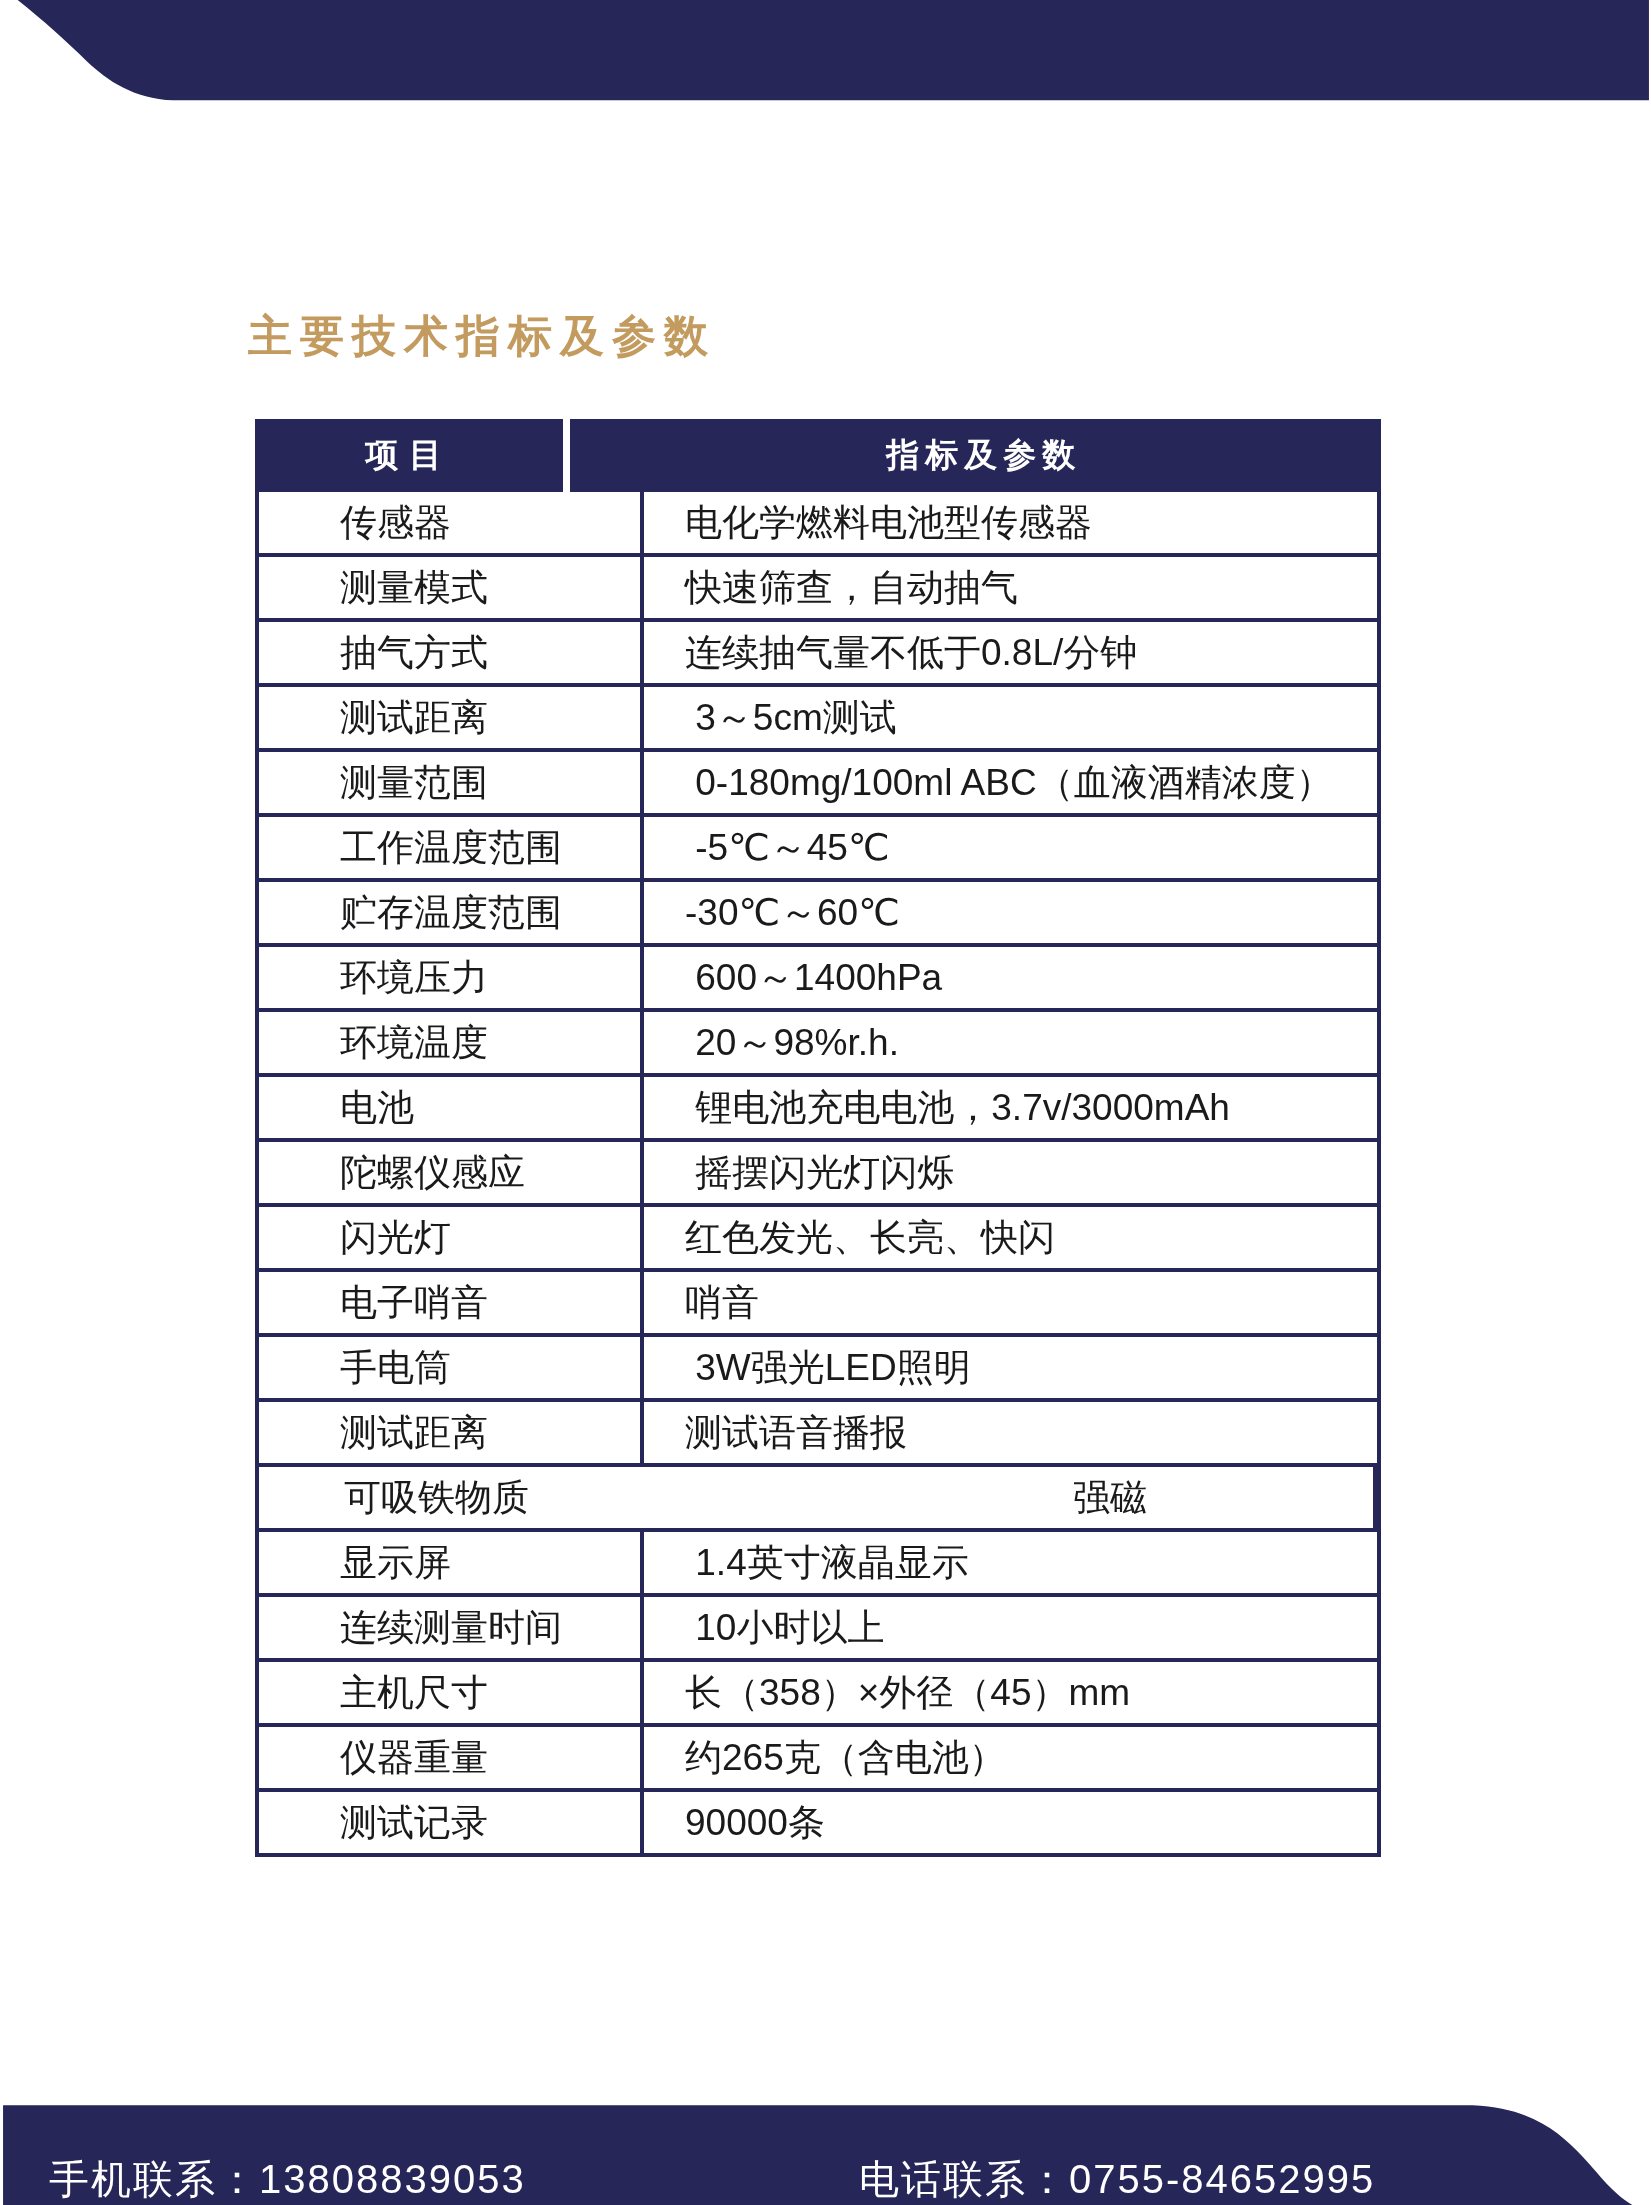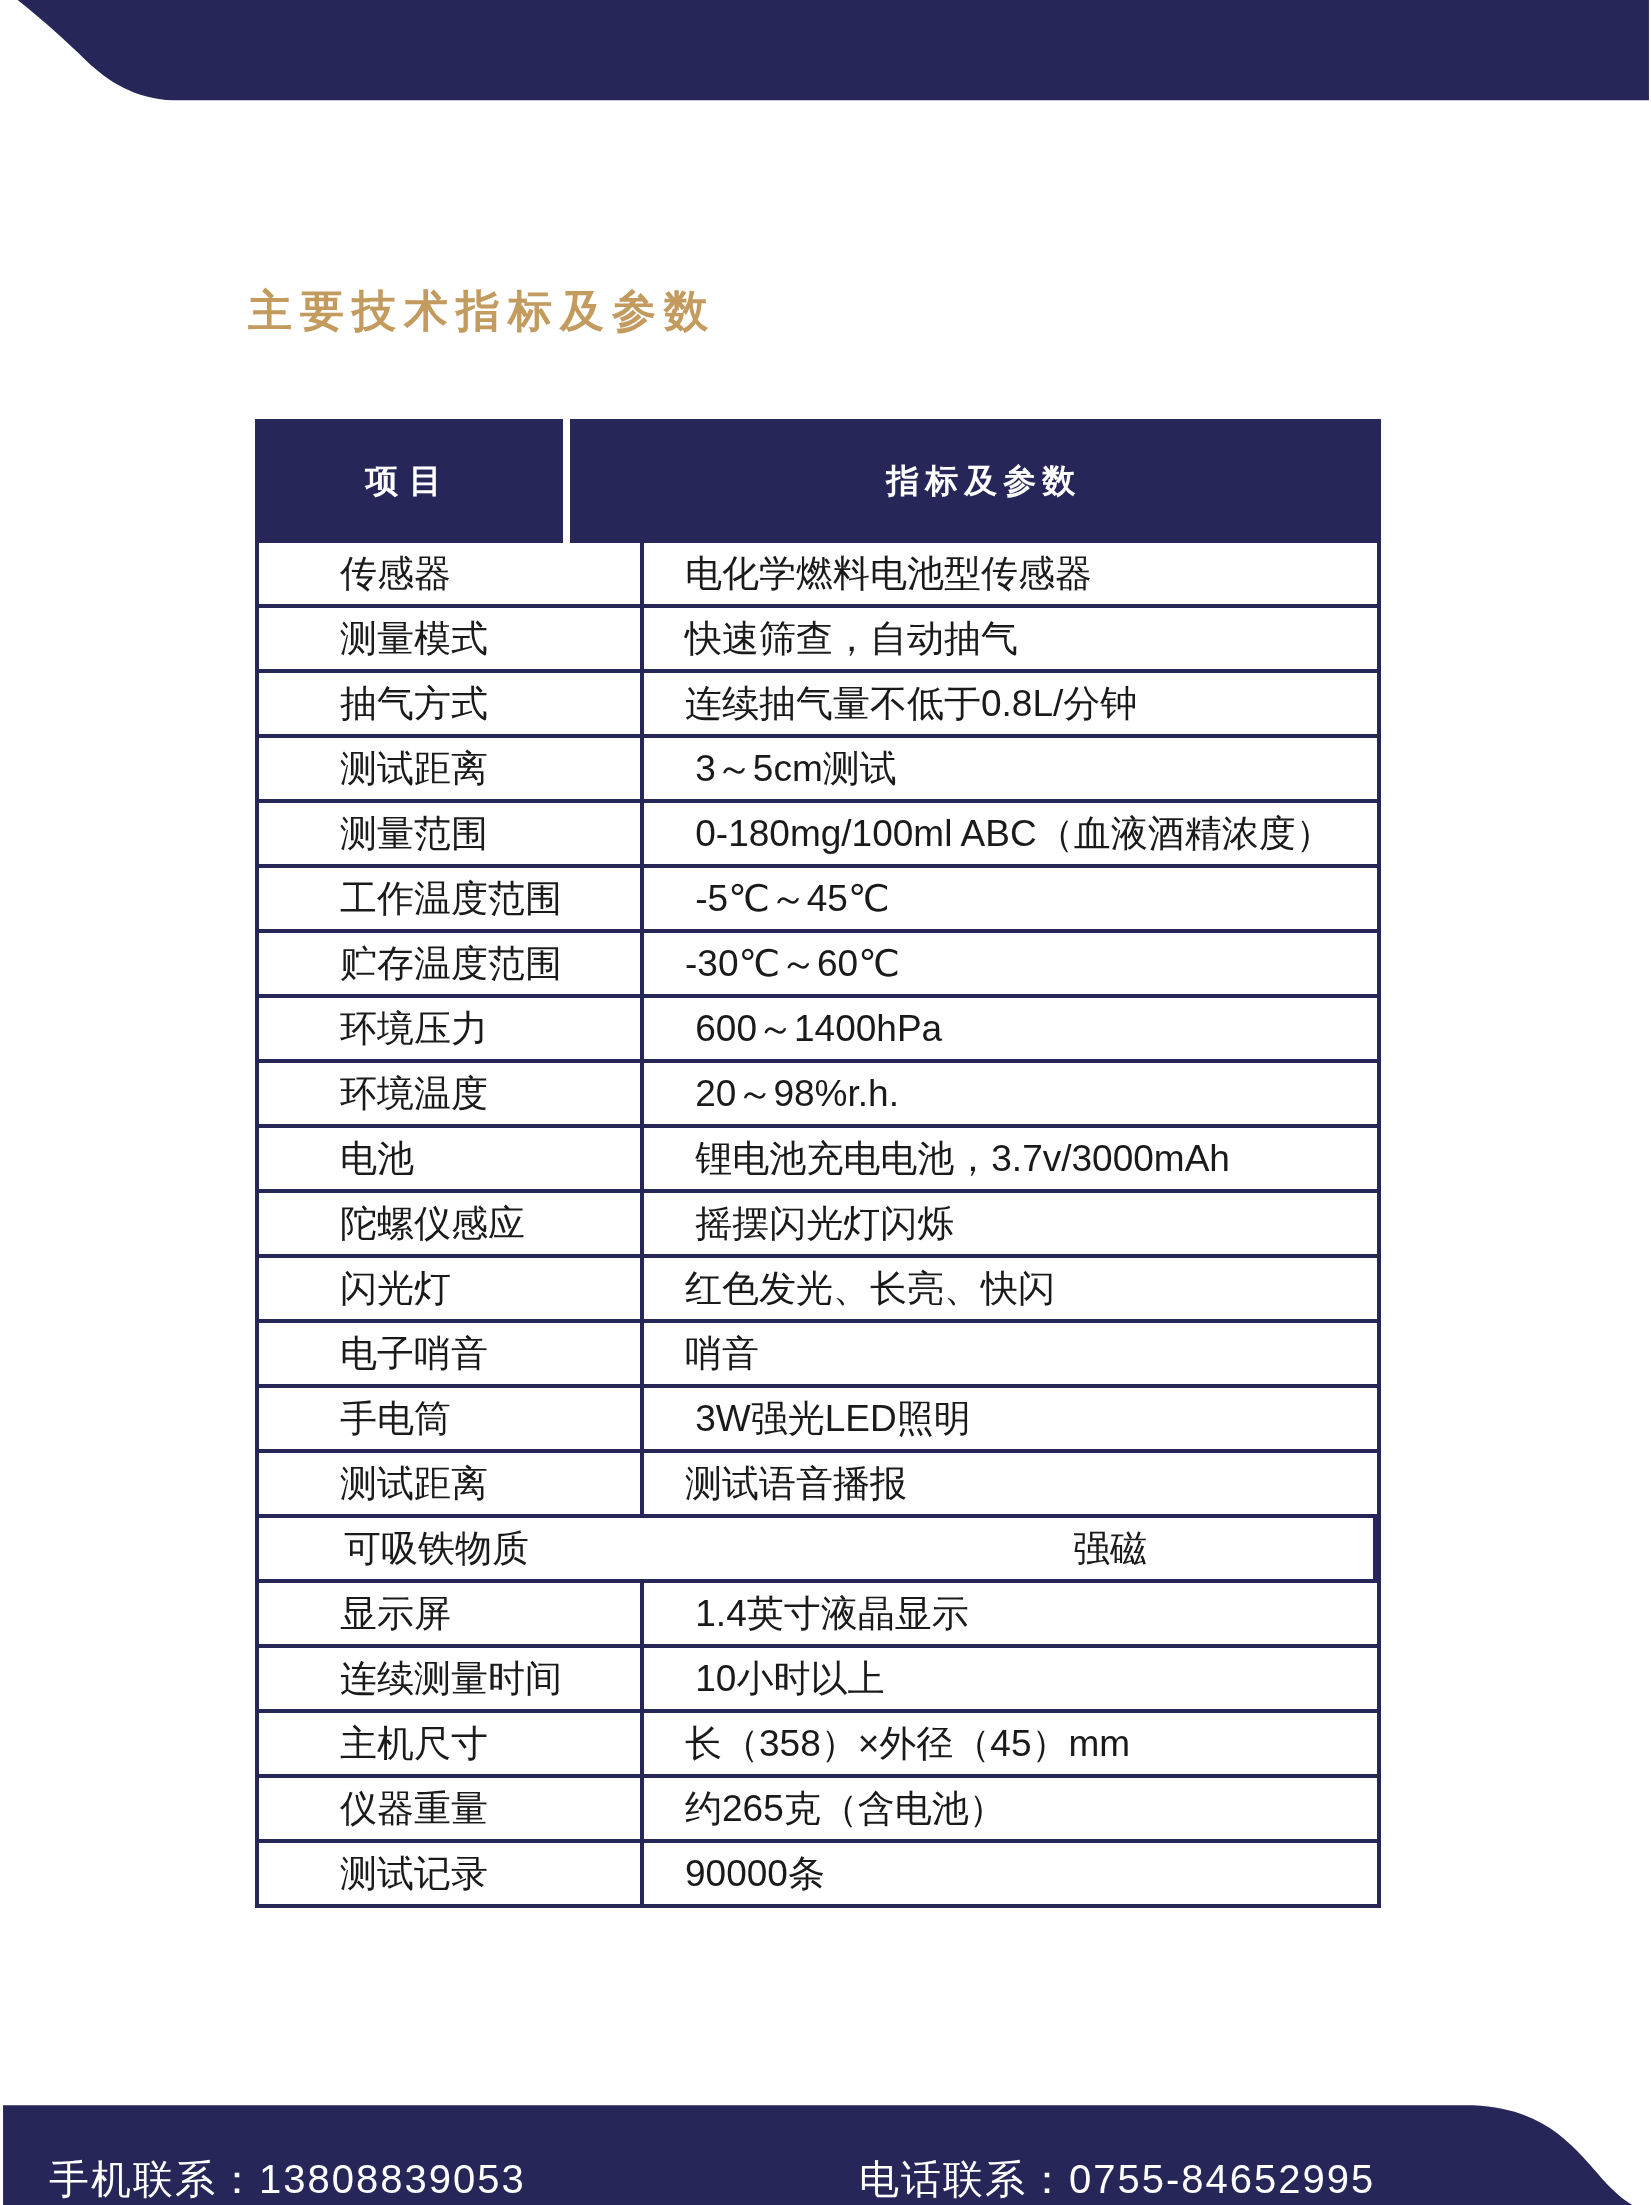--- a/index.html
+++ b/index.html
@@ -14,31 +14,31 @@
     background:var(--paper);
     font-family:"Liberation Sans","DejaVu Sans",sans-serif;
   }
   .swoosh{position:absolute;left:0;display:block;}
   .swoosh path{fill:var(--navy);}
   #header-swoosh{top:0;}
   #footer-band{position:absolute;left:0;top:2104px;width:1652px;height:101px;}
   #footer-band svg{position:absolute;left:0;top:0;}
 
   .page-title{
-    position:absolute;left:248px;top:282px;
+    position:absolute;left:248px;top:307px;
     font-size:44px;font-weight:bold;letter-spacing:8px;
     color:var(--gold);white-space:nowrap;
   }
 
   .spec-table{
     position:absolute;left:255px;top:419px;width:1126px;
     box-sizing:border-box;
   }
   .thead{
-    display:flex;height:124px;background:var(--navy);
+    display:flex;height:73px;background:var(--navy);
     color:#fff;font-weight:bold;font-size:33px;
   }
   .thead .hcell{display:flex;align-items:center;justify-content:center;}
   .thead .h-item{width:308px;letter-spacing:10.7px;}
   .thead .h-divider{width:7.3px;background:#fff;height:100%;}
   .thead .h-value{flex:1;letter-spacing:6px;padding-left:16px;}
   .tbody{
     border-left:4px solid var(--navy);
     border-right:4.7px solid var(--navy);
     box-sizing:border-box;background:#fff;

